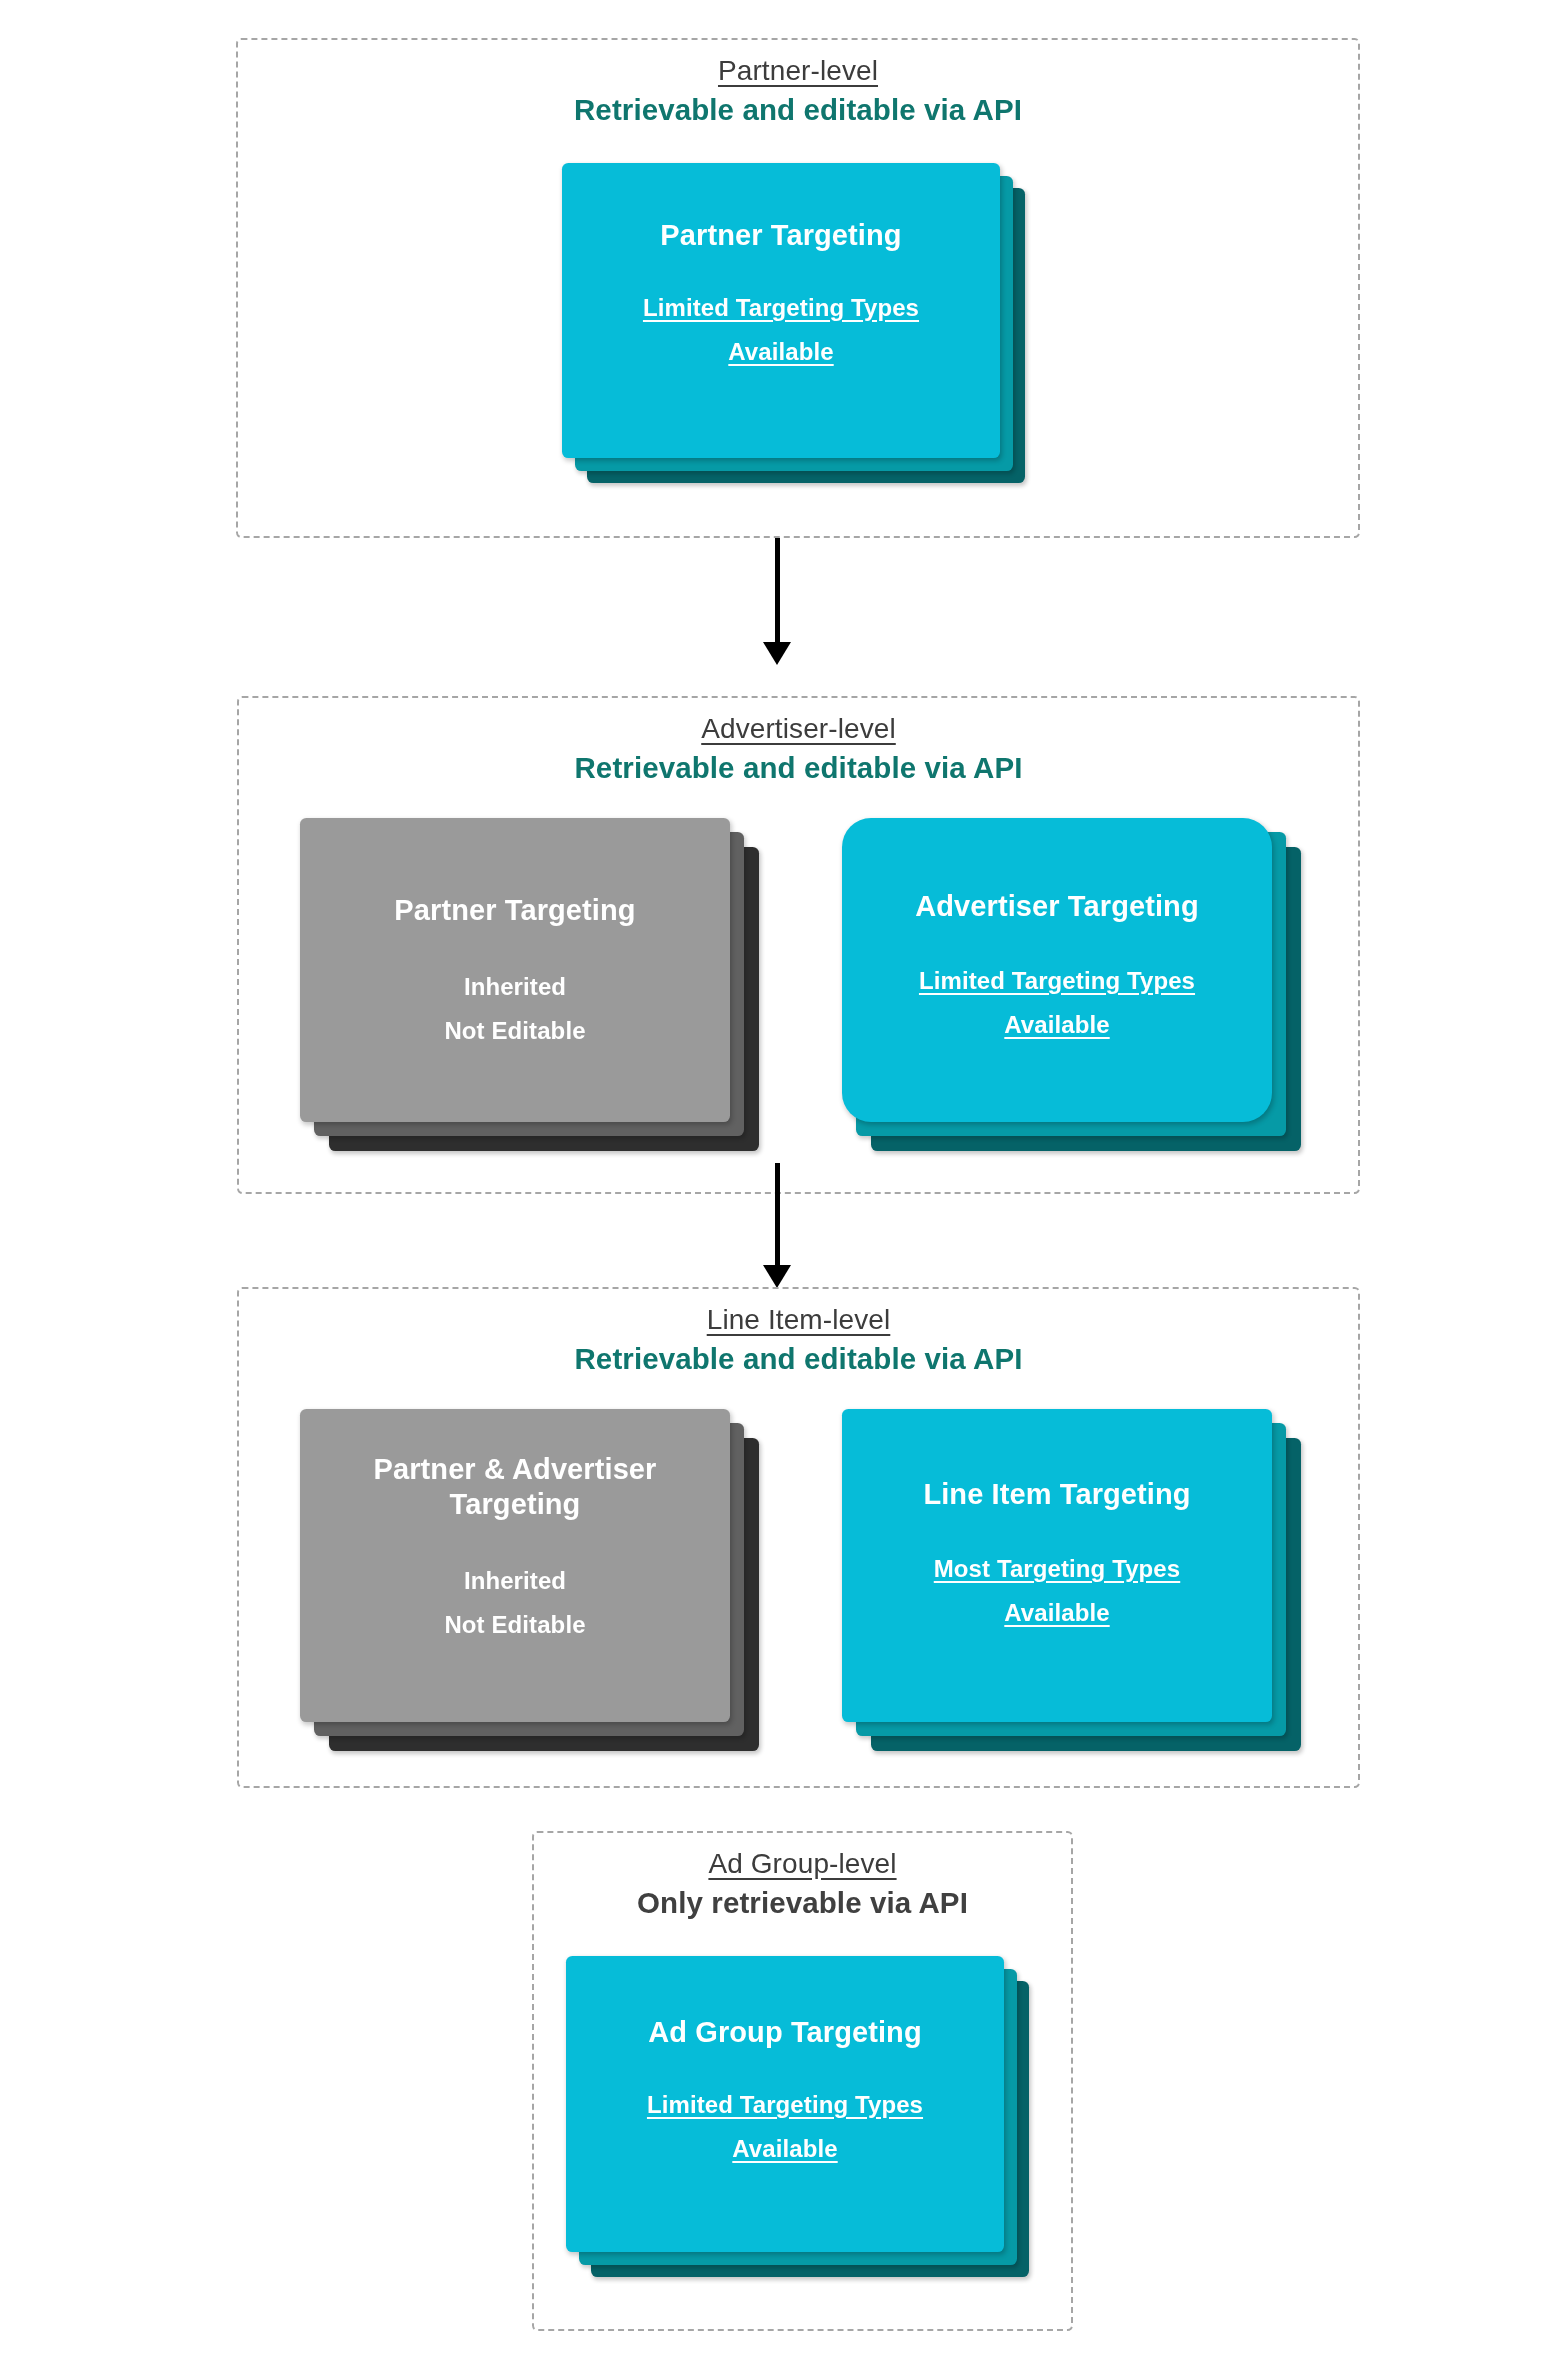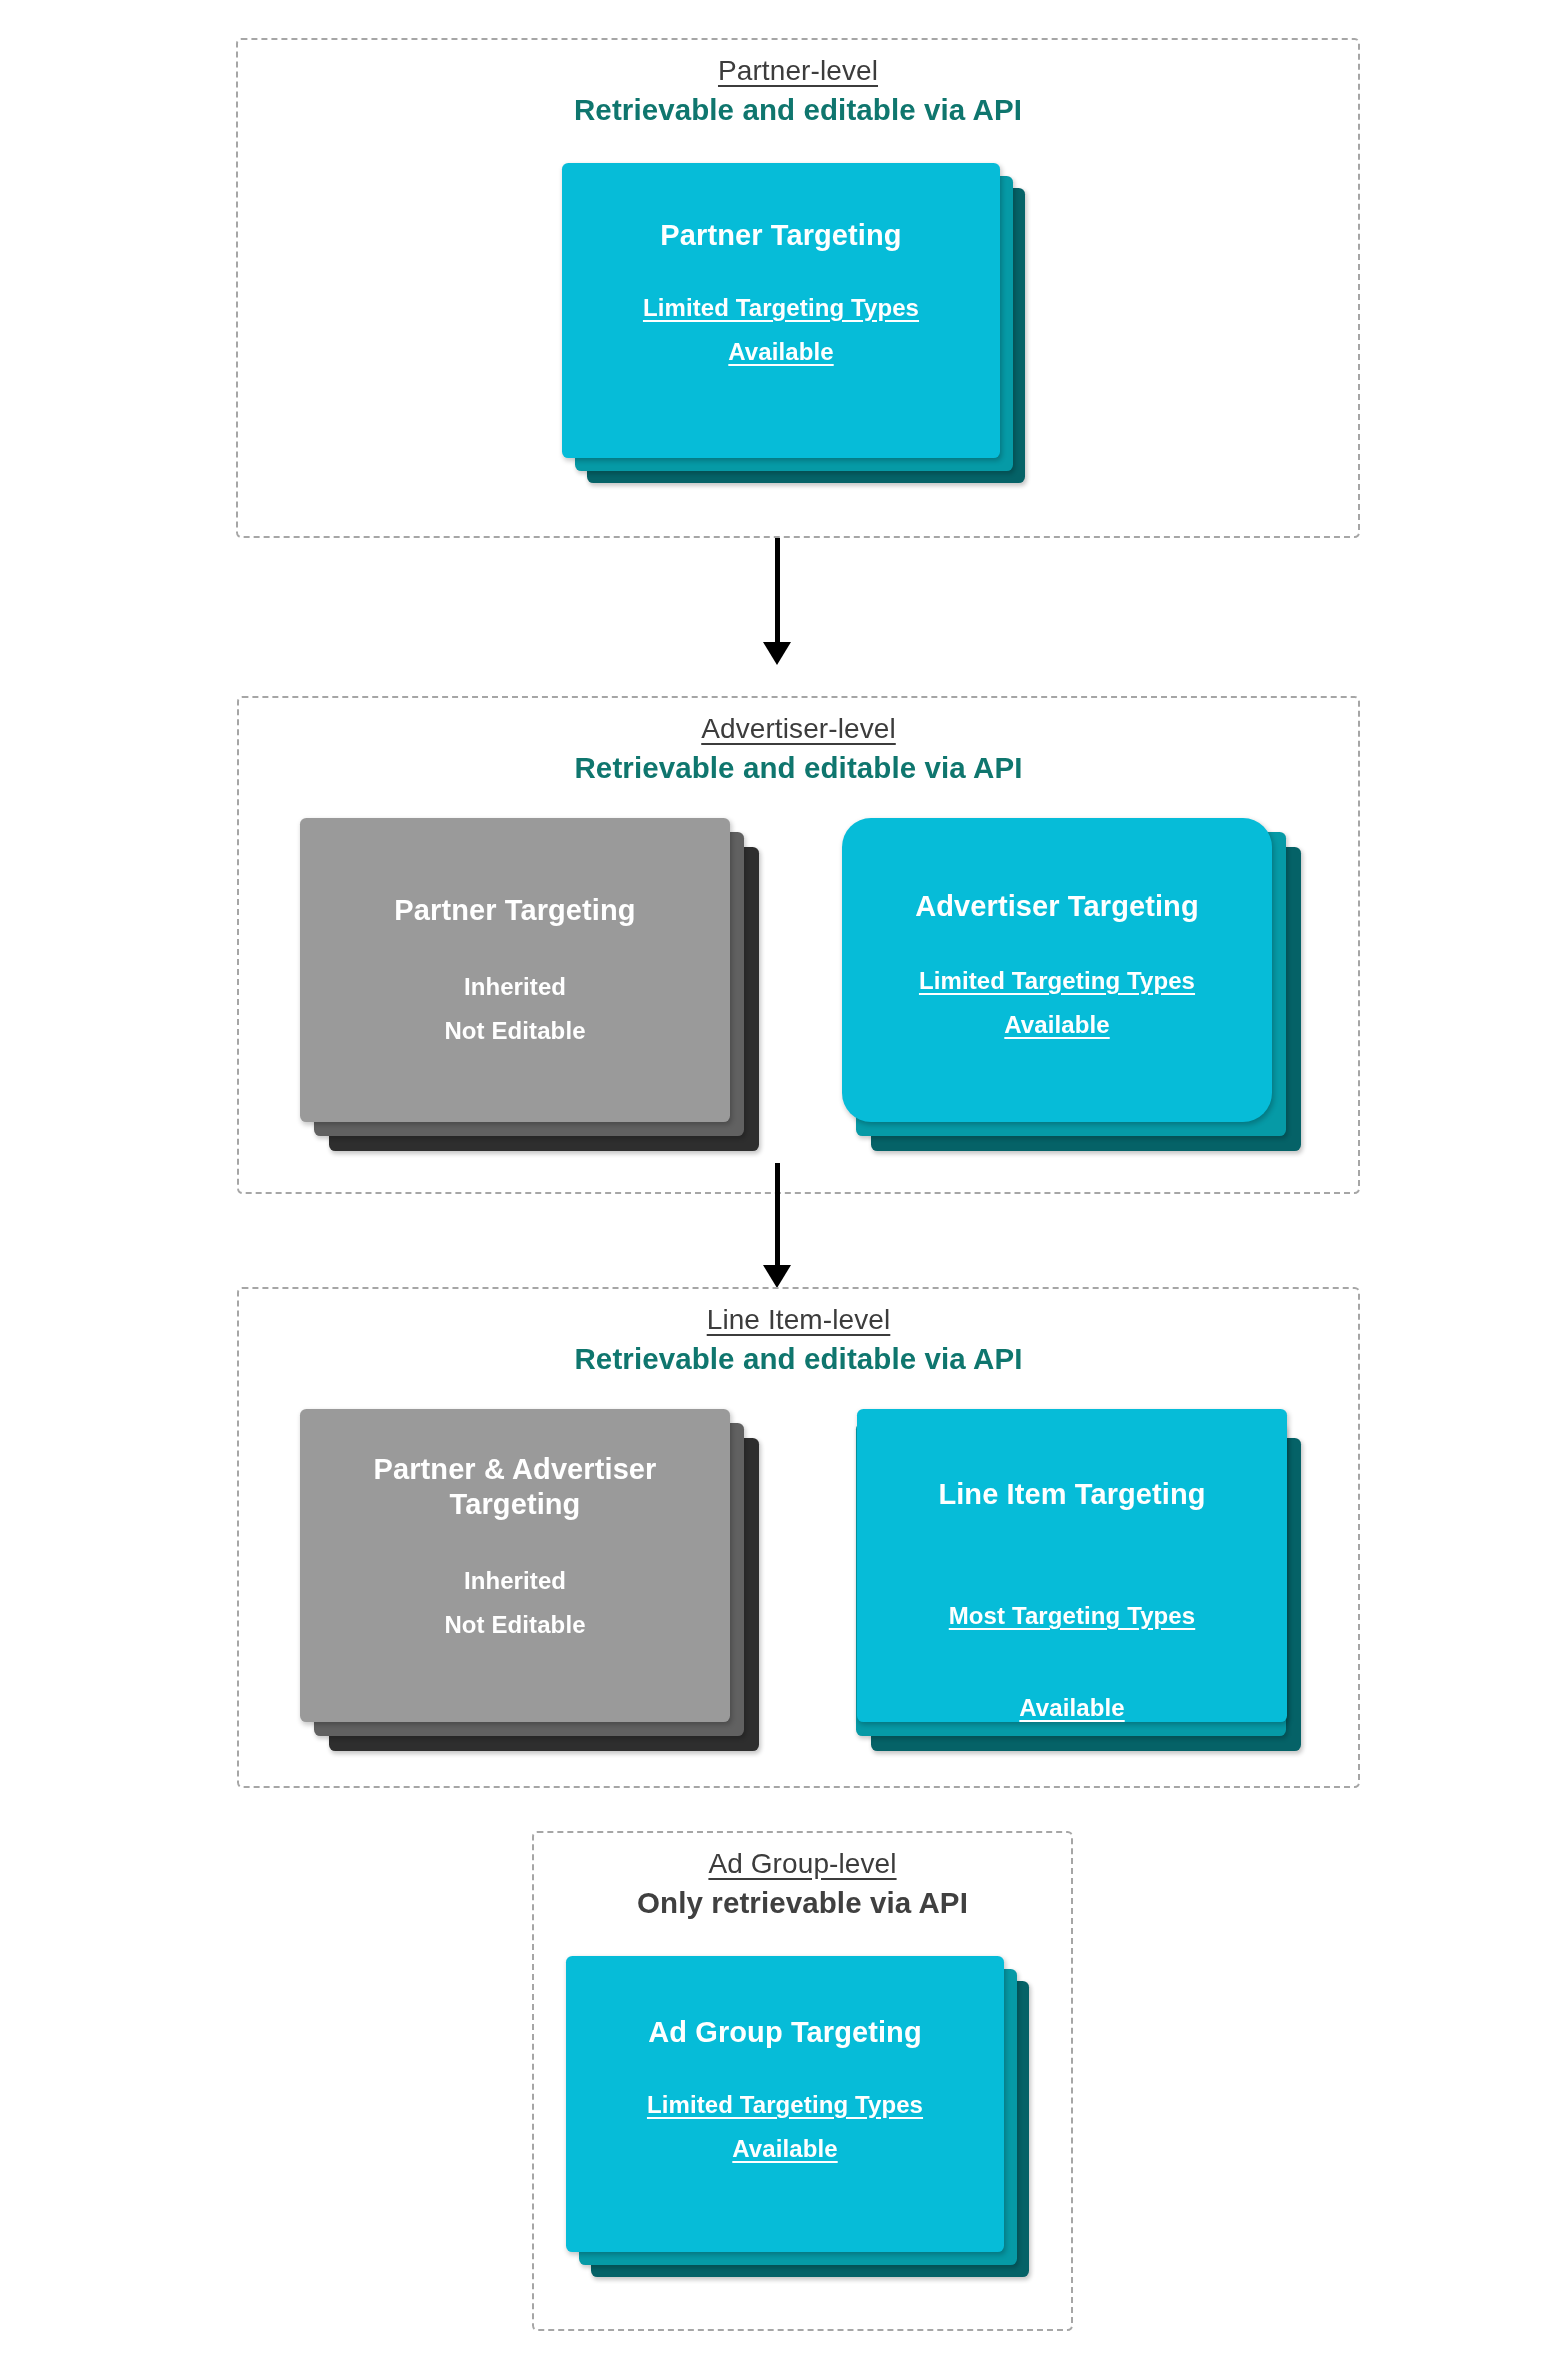--- a/index.html
+++ b/index.html
@@ -199,21 +199,21 @@
     <div class="layer front" style="left:0px; top:0px; width:430px; height:313px;">
       <div class="card-title" style="margin-top:43px; max-width:357px;">Partner &amp; Advertiser Targeting</div>
       <div class="card-note" style="margin-top:29px;">Inherited</div>
       <div class="card-note">Not Editable</div>
     </div>
   </div>
 
   <div class="card-stack teal" style="left:603px; top:120px; width:482px; height:348px;">
     <div class="layer back" style="left:29px; top:29px; width:430px; height:313px;"></div>
     <div class="layer mid" style="left:14.3px; top:14.3px; width:430px; height:313px;"></div>
-    <div class="layer front" style="left:15px; top:0px; width:430px; height:313px;justify-content:space-between;">
+    <div class="layer front" style="left:0px; top:0px; width:430px; height:313px;">
       <div class="card-title" style="margin-top:68px;">Line Item Targeting</div>
       <div class="card-note link" style="margin-top:27px;">Most Targeting Types</div>
       <div class="card-note link">Available</div>
     </div>
   </div>
 </div>
 
 <div class="panel" style="left:532px; top:1831px; width:541px; height:500px;">
   <div class="panel-head" style="top:14.3px;">
     <span class="level-name">Ad Group-level</span>

